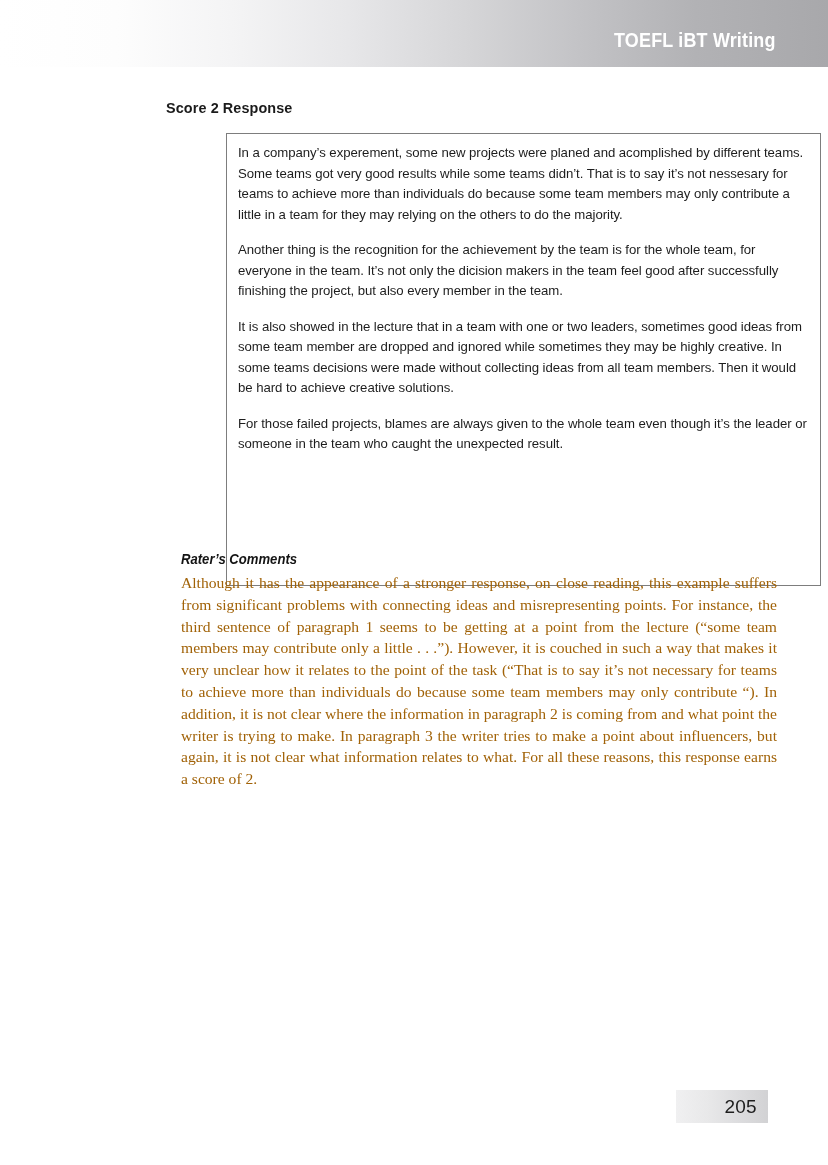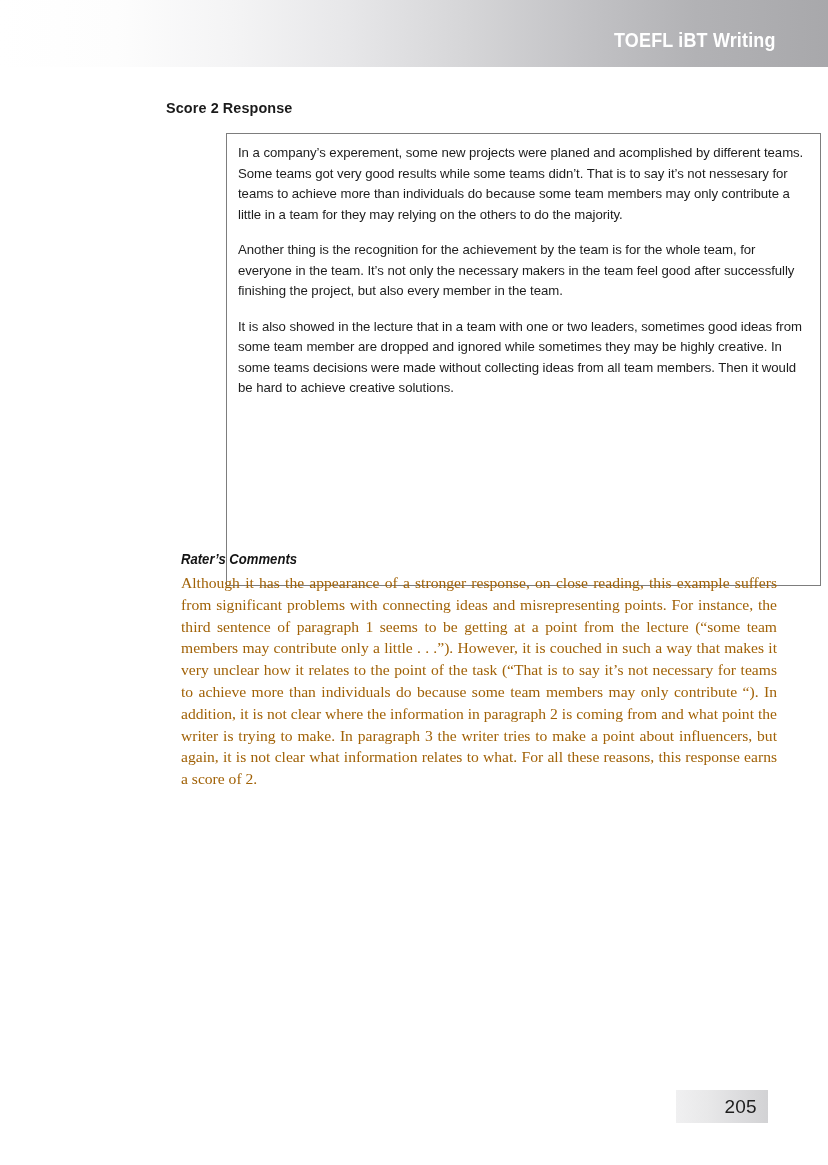--- a/index.html
+++ b/index.html
@@ -145,22 +145,23 @@
 <body>
 
 <div class="header-band">
   <div class="header-title">TOEFL iBT Writing</div>
 </div>
 
 <div class="section-heading">Score 2 Response</div>
 
 <div class="response-box">
   <p>In a company’s experement, some new projects were planed and acomplished by different teams. Some teams got very good results while some teams didn’t. That is to say it’s not nessesary for teams to achieve more than individuals do because some team members may only contribute a little in a team for they may relying on the others to do the majority.</p>
-  <p>Another thing is the recognition for the achievement by the team is for the whole team, for everyone in the team. It’s not only the necessary makers in the team feel good after successfully finishing the project, but also every member in the team.</p>
+  <p>Another thing is the recognition for the achievement by the team is for the whole team, for everyone in the team. It’s not only the dicision makers in the team feel good after successfully finishing the project, but also every member in the team.</p>
   <p>It is also showed in the lecture that in a team with one or two leaders, sometimes good ideas from some team member are dropped and ignored while sometimes they may be highly creative. In some teams decisions were made without collecting ideas from all team members. Then it would be hard to achieve creative solutions.</p>
+  <p>For those failed projects, blames are always given to the whole team even though it’s the leader or someone in the team who caught the unexpected result.</p>
 </div>
 
 <div class="rater-heading">Rater’s Comments</div>
 
 <p class="rater-body">Although it has the appearance of a stronger response, on close reading, this example suffers from significant problems with connecting ideas and misrepresenting points. For instance, the third sentence of paragraph 1 seems to be getting at a point from the lecture (“some team members may contribute only a little . . .”). However, it is couched in such a way that makes it very unclear how it relates to the point of the task (“That is to say it’s not necessary for teams to achieve more than individuals do because some team members may only contribute “). In addition, it is not clear where the information in paragraph 2 is coming from and what point the writer is trying to make. In paragraph 3 the writer tries to make a point about influencers, but again, it is not clear what information relates to what. For all these reasons, this response earns a score of 2.</p>
 
 <div class="page-footer">
   <div class="page-number">205</div>
 </div>
 

